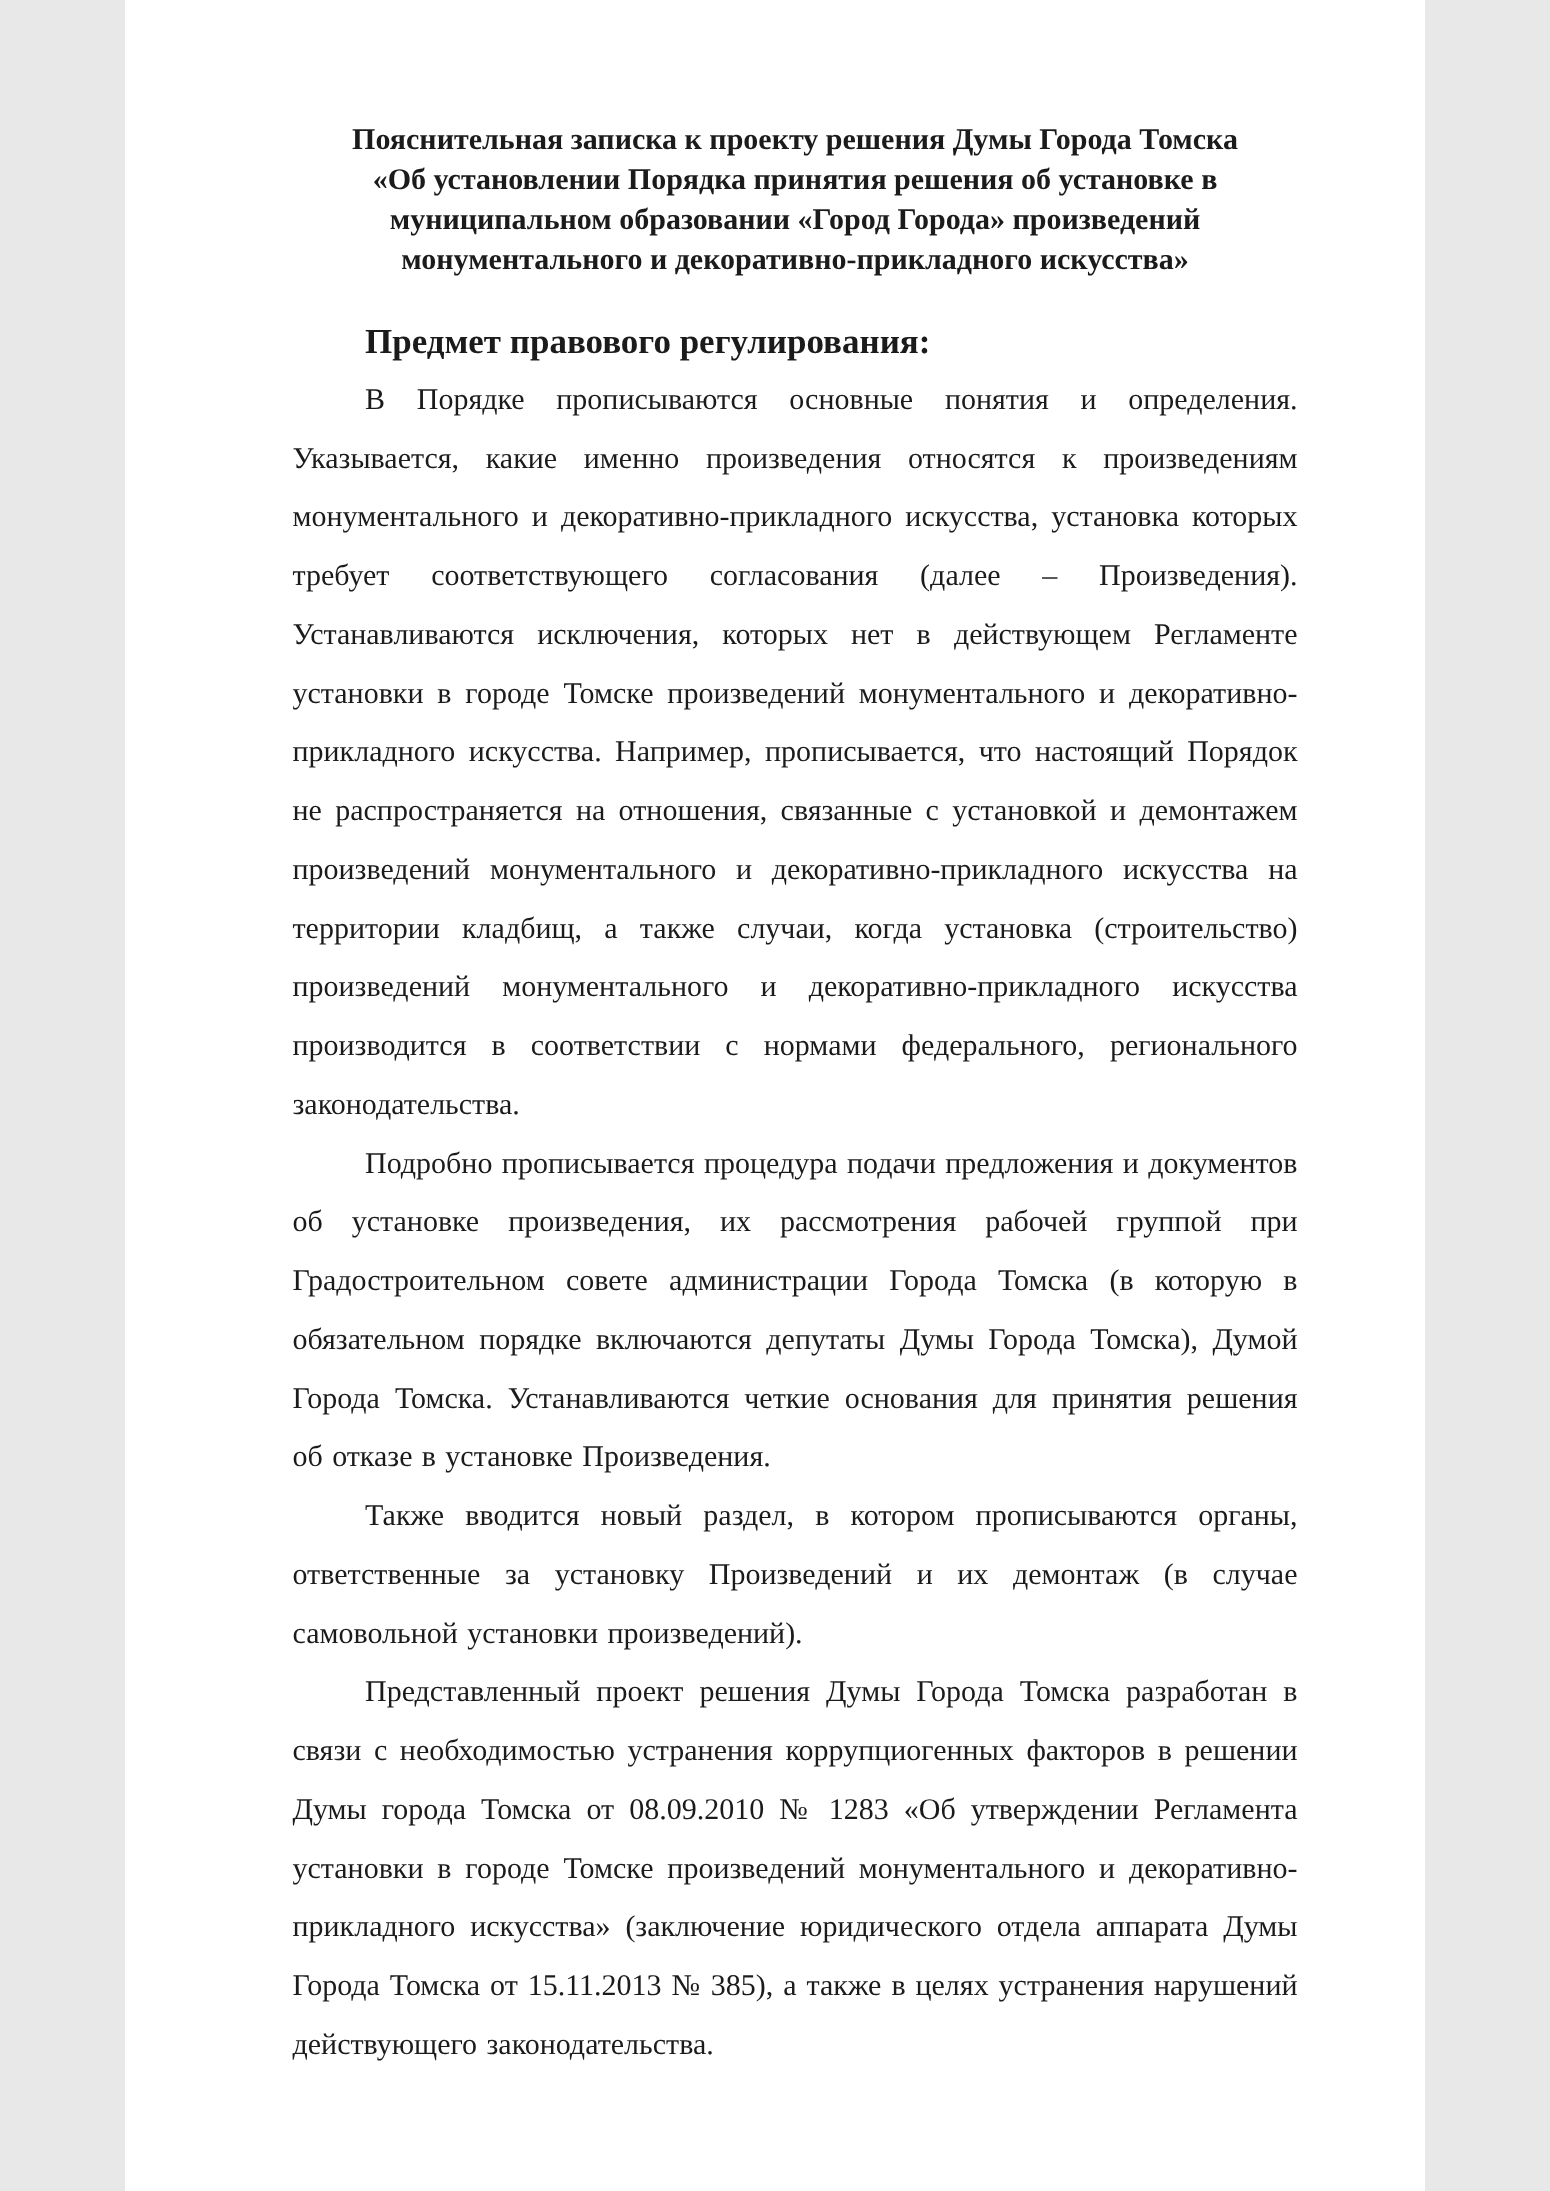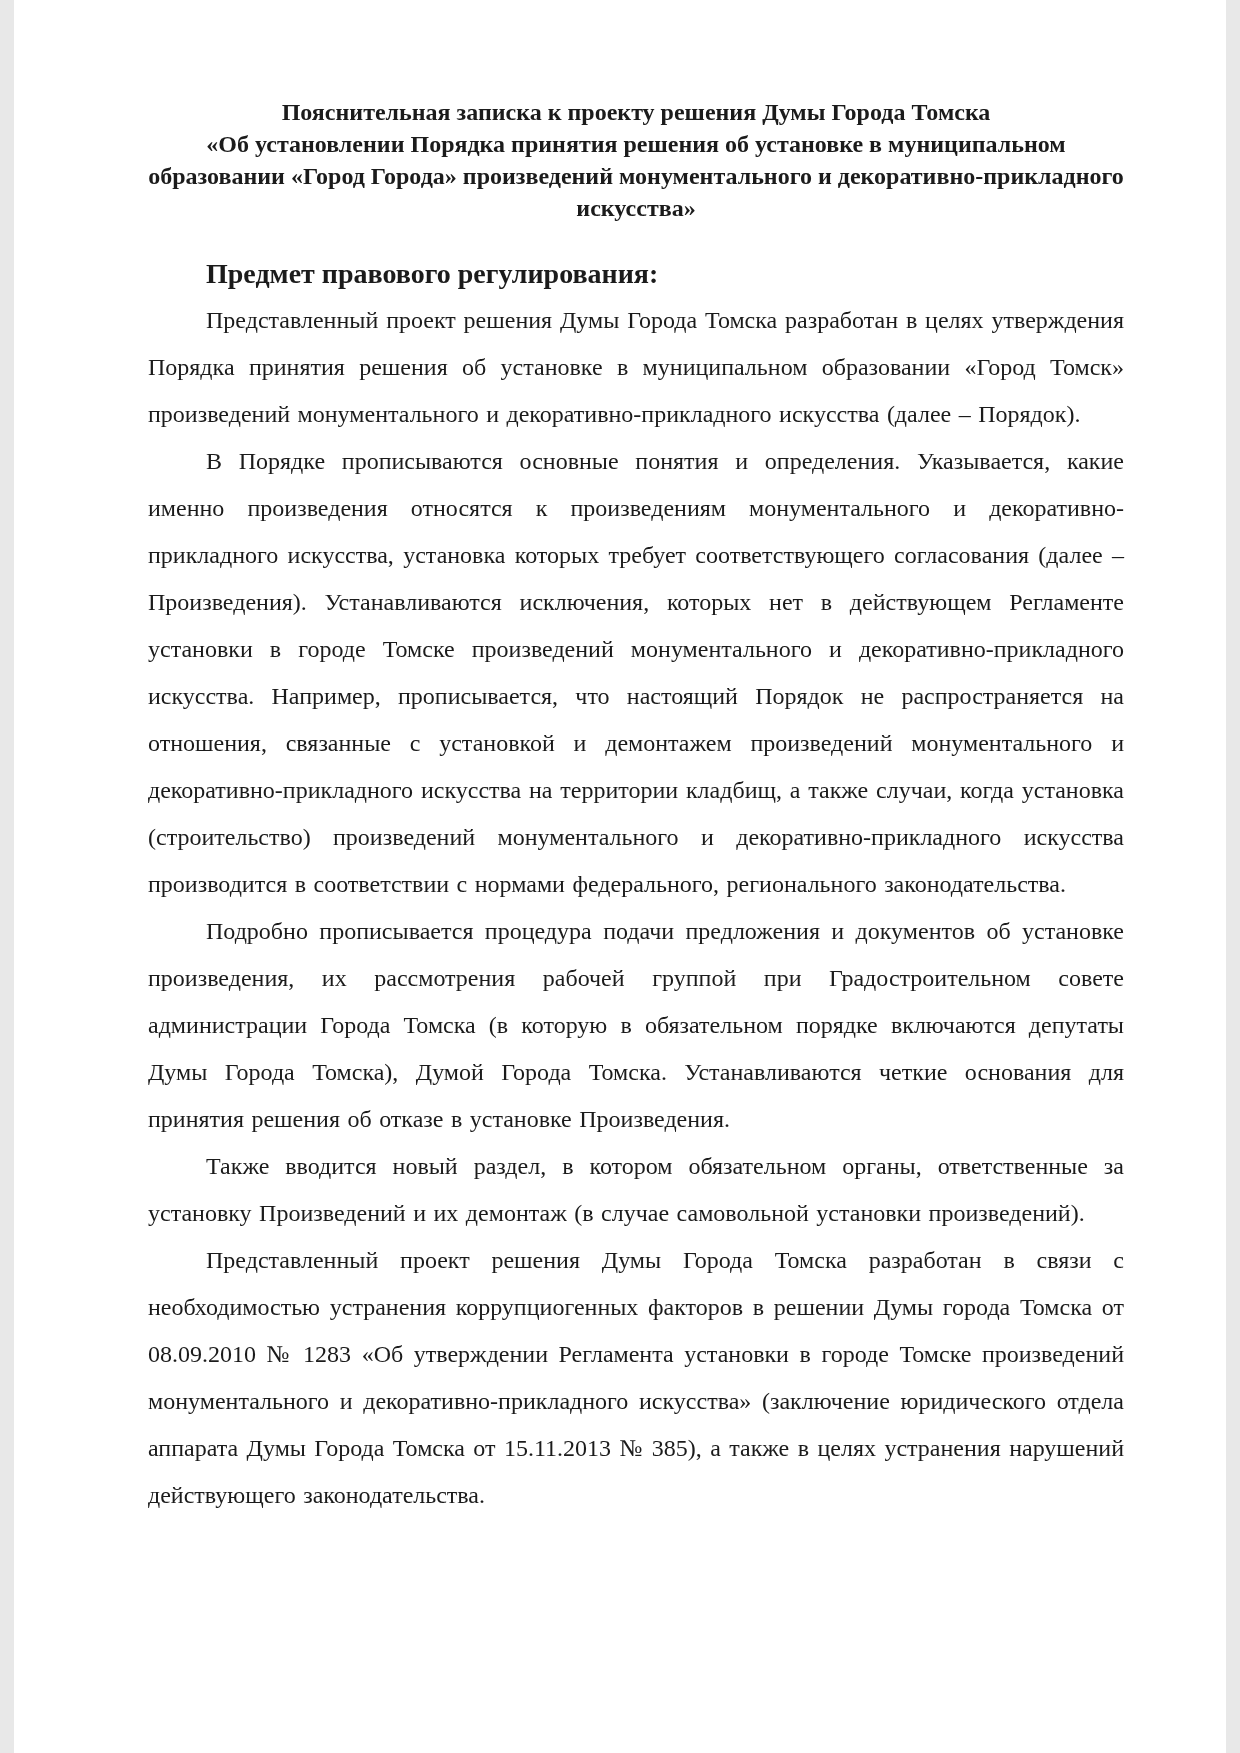--- a/index.html
+++ b/index.html
@@ -2,21 +2,21 @@
 <html><head>
 <meta charset="utf-8">
 <style>
   html, body {
     margin: 0;
     padding: 0;
     background: #e8e8e8;
   }
   .page {
     position: relative;
-    width: 1212px;
+    width: 1040px;
     height: 1753px;
     margin: 0 auto;
     background: #ffffff;
     box-sizing: border-box;
     padding: 96px 102px 30px 134px;
     font-family: "Liberation Serif", "DejaVu Serif", serif;
     color: #1b1b1b;
     overflow: hidden;
   }
   .doc-title {
@@ -52,24 +52,23 @@
 
 <div class="page">
 
   <div class="doc-title">
     <div class="title-line">Пояснительная записка к проекту решения Думы Города Томска</div>
     <div class="title-line">«Об установлении Порядка принятия решения об установке в муниципальном образовании «Город Города» произведений монументального и декоративно-прикладного искусства»</div>
   </div>
 
   <p class="section-heading">Предмет правового регулирования:</p>
 
-  <p class="body-paragraph">Представленный проект решения Думы Города Томска разработан в целях утверждения Порядка принятия решения об установке в муниципальном образовании «Город Томск» произведений монументального и декоративно-прикладного искусства (далее – Порядок).</p>
 
   <p class="body-paragraph">В Порядке прописываются основные понятия и определения. Указывается, какие именно произведения относятся к произведениям монументального и декоративно-прикладного искусства, установка которых требует соответствующего согласования (далее – Произведения). Устанавливаются исключения, которых нет в действующем Регламенте установки в городе Томске произведений монументального и декоративно-прикладного искусства. Например, прописывается, что настоящий Порядок не распространяется на отношения, связанные с установкой и демонтажем произведений монументального и декоративно-прикладного искусства на территории кладбищ, а также случаи, когда установка (строительство) произведений монументального и декоративно-прикладного искусства производится в соответствии с нормами федерального, регионального законодательства.</p>
 
   <p class="body-paragraph">Подробно прописывается процедура подачи предложения и документов об установке произведения, их рассмотрения рабочей группой при Градостроительном совете администрации Города Томска (в которую в обязательном порядке включаются депутаты Думы Города Томска), Думой Города Томска. Устанавливаются четкие основания для принятия решения об отказе в установке Произведения.</p>
 
-  <p class="body-paragraph">Также вводится новый раздел, в котором обязательном органы, ответственные за установку Произведений и их демонтаж (в случае самовольной установки произведений).</p>
+  <p class="body-paragraph">Также вводится новый раздел, в котором прописываются органы, ответственные за установку Произведений и их демонтаж (в случае самовольной установки произведений).</p>
 
 
   <p class="body-paragraph">Представленный проект решения Думы Города Томска разработан в связи с необходимостью устранения коррупциогенных факторов в решении Думы города Томска от 08.09.2010 № 1283 «Об утверждении Регламента установки в городе Томске произведений монументального и декоративно-прикладного искусства» (заключение юридического отдела аппарата Думы Города Томска от 15.11.2013 № 385), а также в целях устранения нарушений действующего законодательства.</p>
 
 </div>
 
 </body></html>

